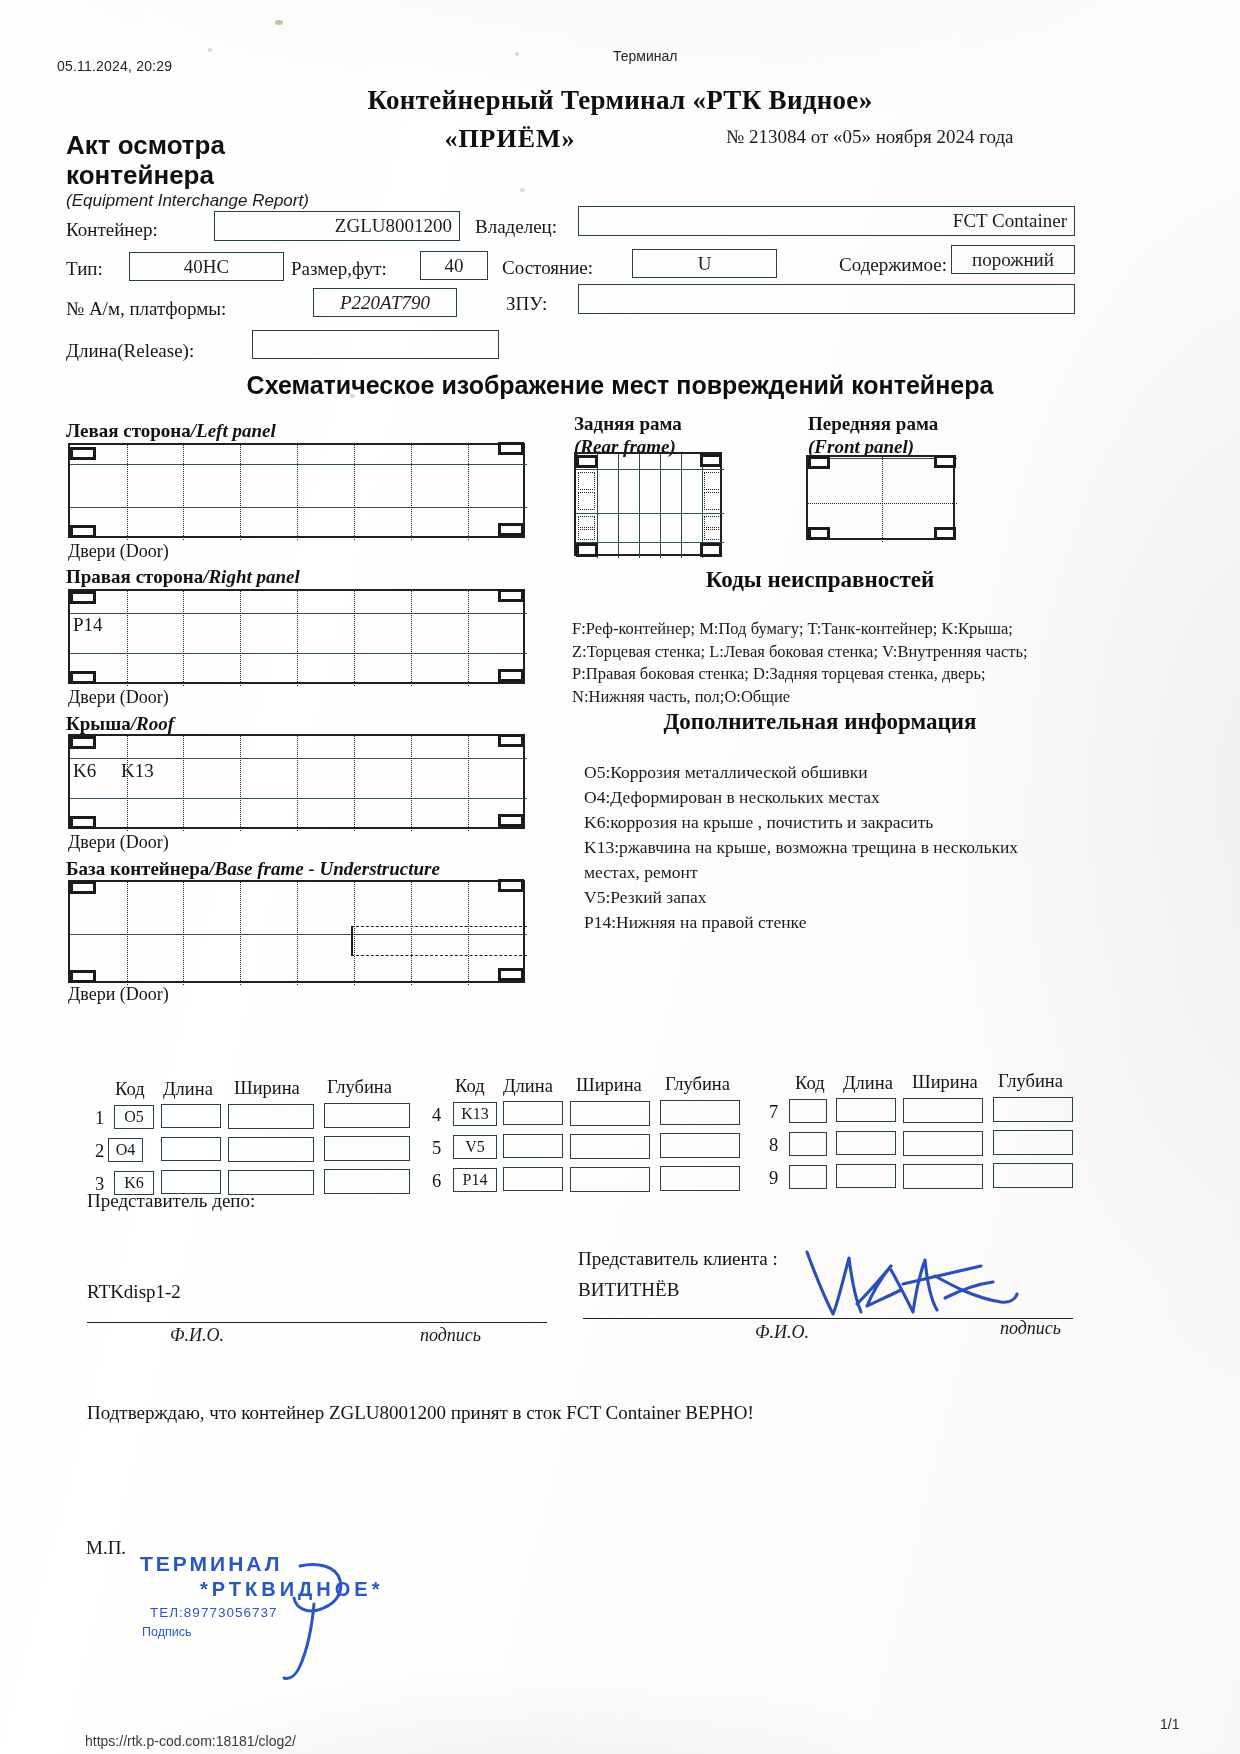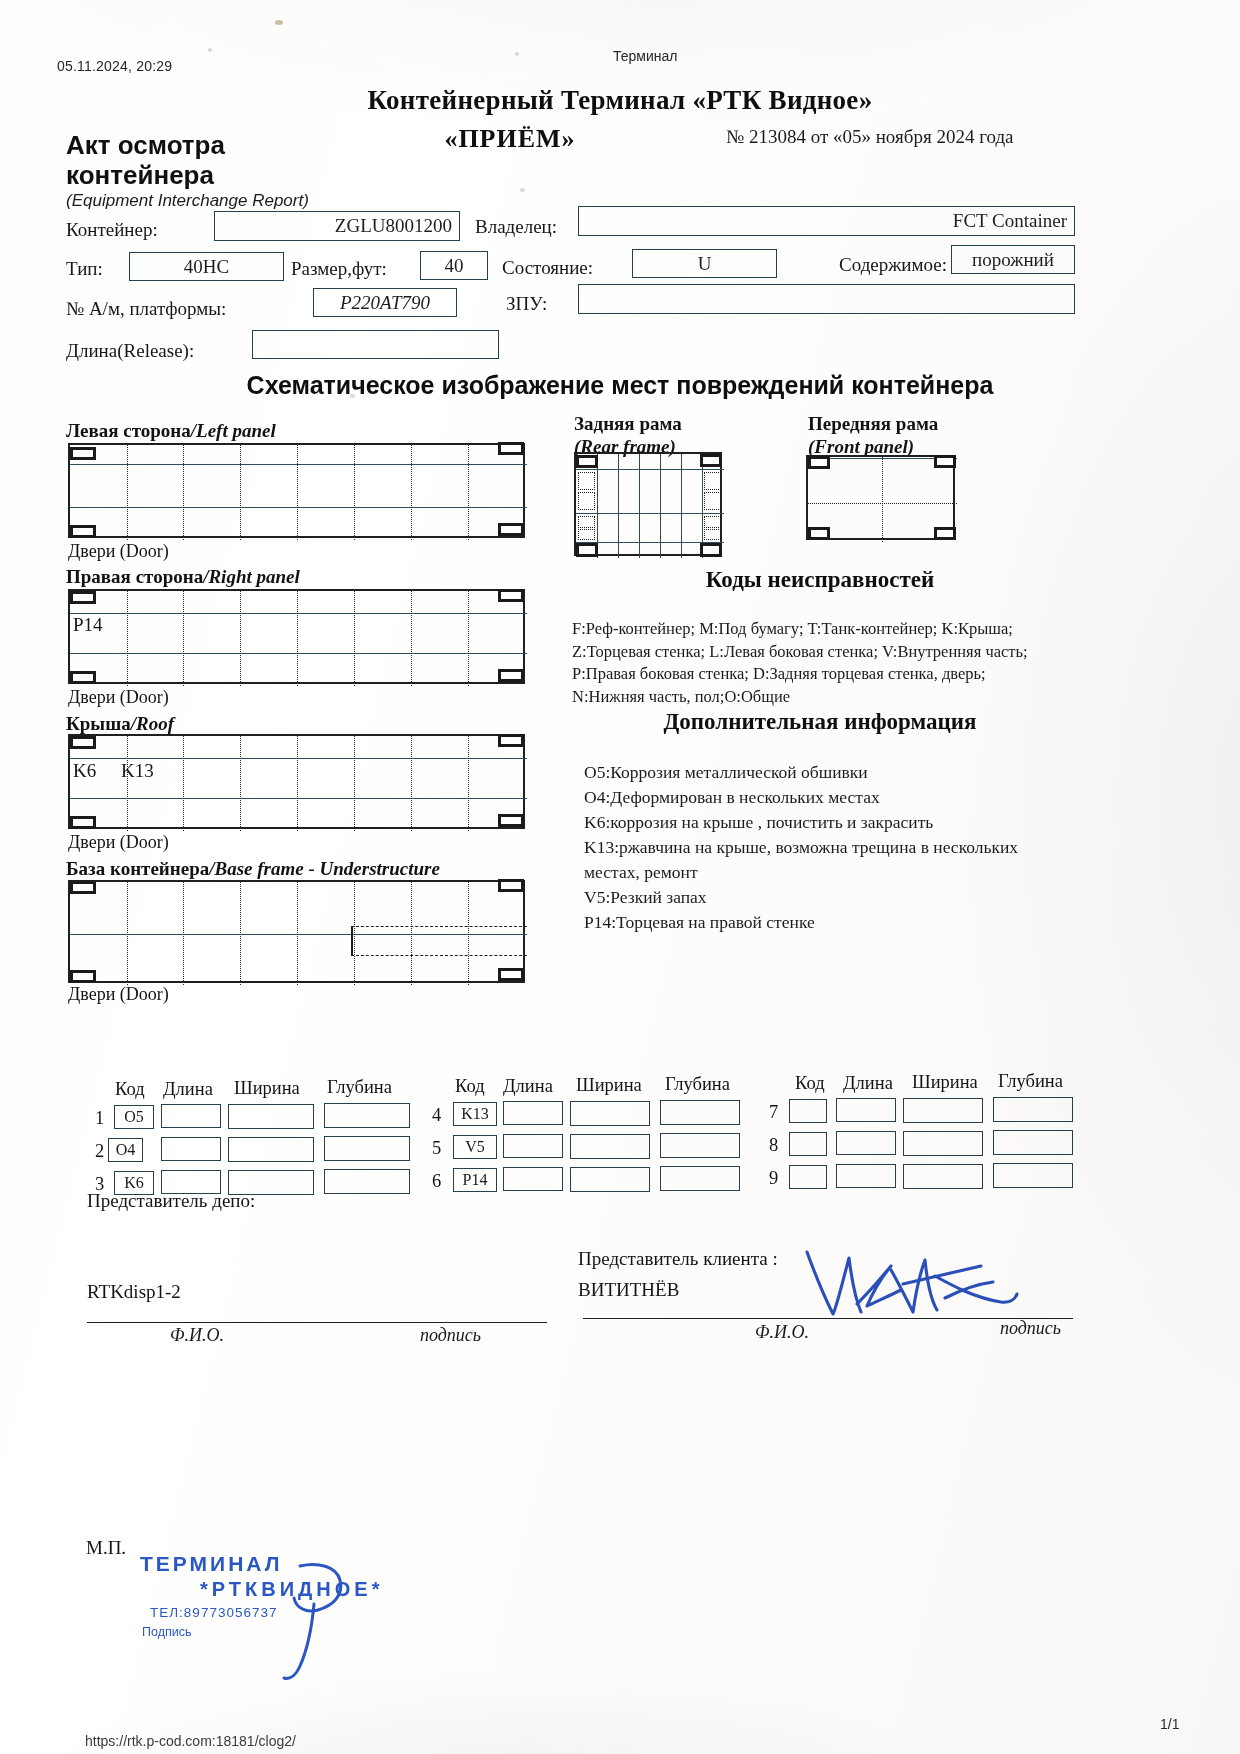--- a/index.html
+++ b/index.html
@@ -292,21 +292,21 @@
   </div>
 
   <div class="sp sub-h" style="left:560px;top:709px;width:520px;">Дополнительная информация</div>
   <div class="sp addinfo" style="left:584px;top:760px;width:500px;">
     <div>O5:Коррозия металлической обшивки</div>
     <div>O4:Деформирован в нескольких местах</div>
     <div>K6:коррозия на крыше , почистить и закрасить</div>
     <div>K13:ржавчина на крыше, возможна трещина в нескольких</div>
     <div>местах, ремонт</div>
     <div>V5:Резкий запах</div>
-    <div>P14:Торцевая на правой стенке</div>
+    <div>P14:Нижняя на правой стенке</div>
   </div>
 
   <div class="sp tblhdr" style="left:115px;top:1079px;">Код</div>
   <div class="sp tblhdr" style="left:163px;top:1079px;">Длина</div>
   <div class="sp tblhdr" style="left:234px;top:1078px;">Ширина</div>
   <div class="sp tblhdr" style="left:327px;top:1077px;">Глубина</div>
 
   <div class="sp rownum" style="left:95px;top:1108px;">1</div>
   <div class="cell" style="left:114px;top:1105px;width:40px;height:24px;">
       <span class="cv">O5</span>
@@ -436,20 +436,21 @@
   <div class="cell" style="left:836px;top:1164px;width:60px;height:24px;">
       <span class="cv"></span>
     </div>
   <div class="cell" style="left:903px;top:1164px;width:80px;height:25px;">
       <span class="cv"></span>
     </div>
   <div class="cell" style="left:993px;top:1163px;width:80px;height:25px;">
       <span class="cv"></span>
     </div>
 
+  <div class="sp confirm">Подтверждаю, что контейнер  ZGLU8001200 принят в сток  FCT Container ВЕРНО!</div>
 
   <div class="sp rep" style="left:87px;top:1190px;">Представитель депо:</div>
   <div class="sp rep" style="left:87px;top:1281px;">RTKdisp1-2</div>
 
   <div class="sp rep" style="left:578px;top:1248px;">Представитель клиента :</div>
   <div class="sp rep" style="left:578px;top:1279px;">ВИТИТНЁВ</div>
 
   <svg class="ink" style="left:795px;top:1240px;" width="225" height="90" viewBox="0 0 225 90">
     <g fill="none" stroke="#2b4fb8" stroke-width="3.1" stroke-linecap="round" stroke-linejoin="round">
       <path d="M12 12 C20 34, 30 58, 38 74 C42 66, 48 40, 54 18 C56 34, 60 58, 66 72"></path>

